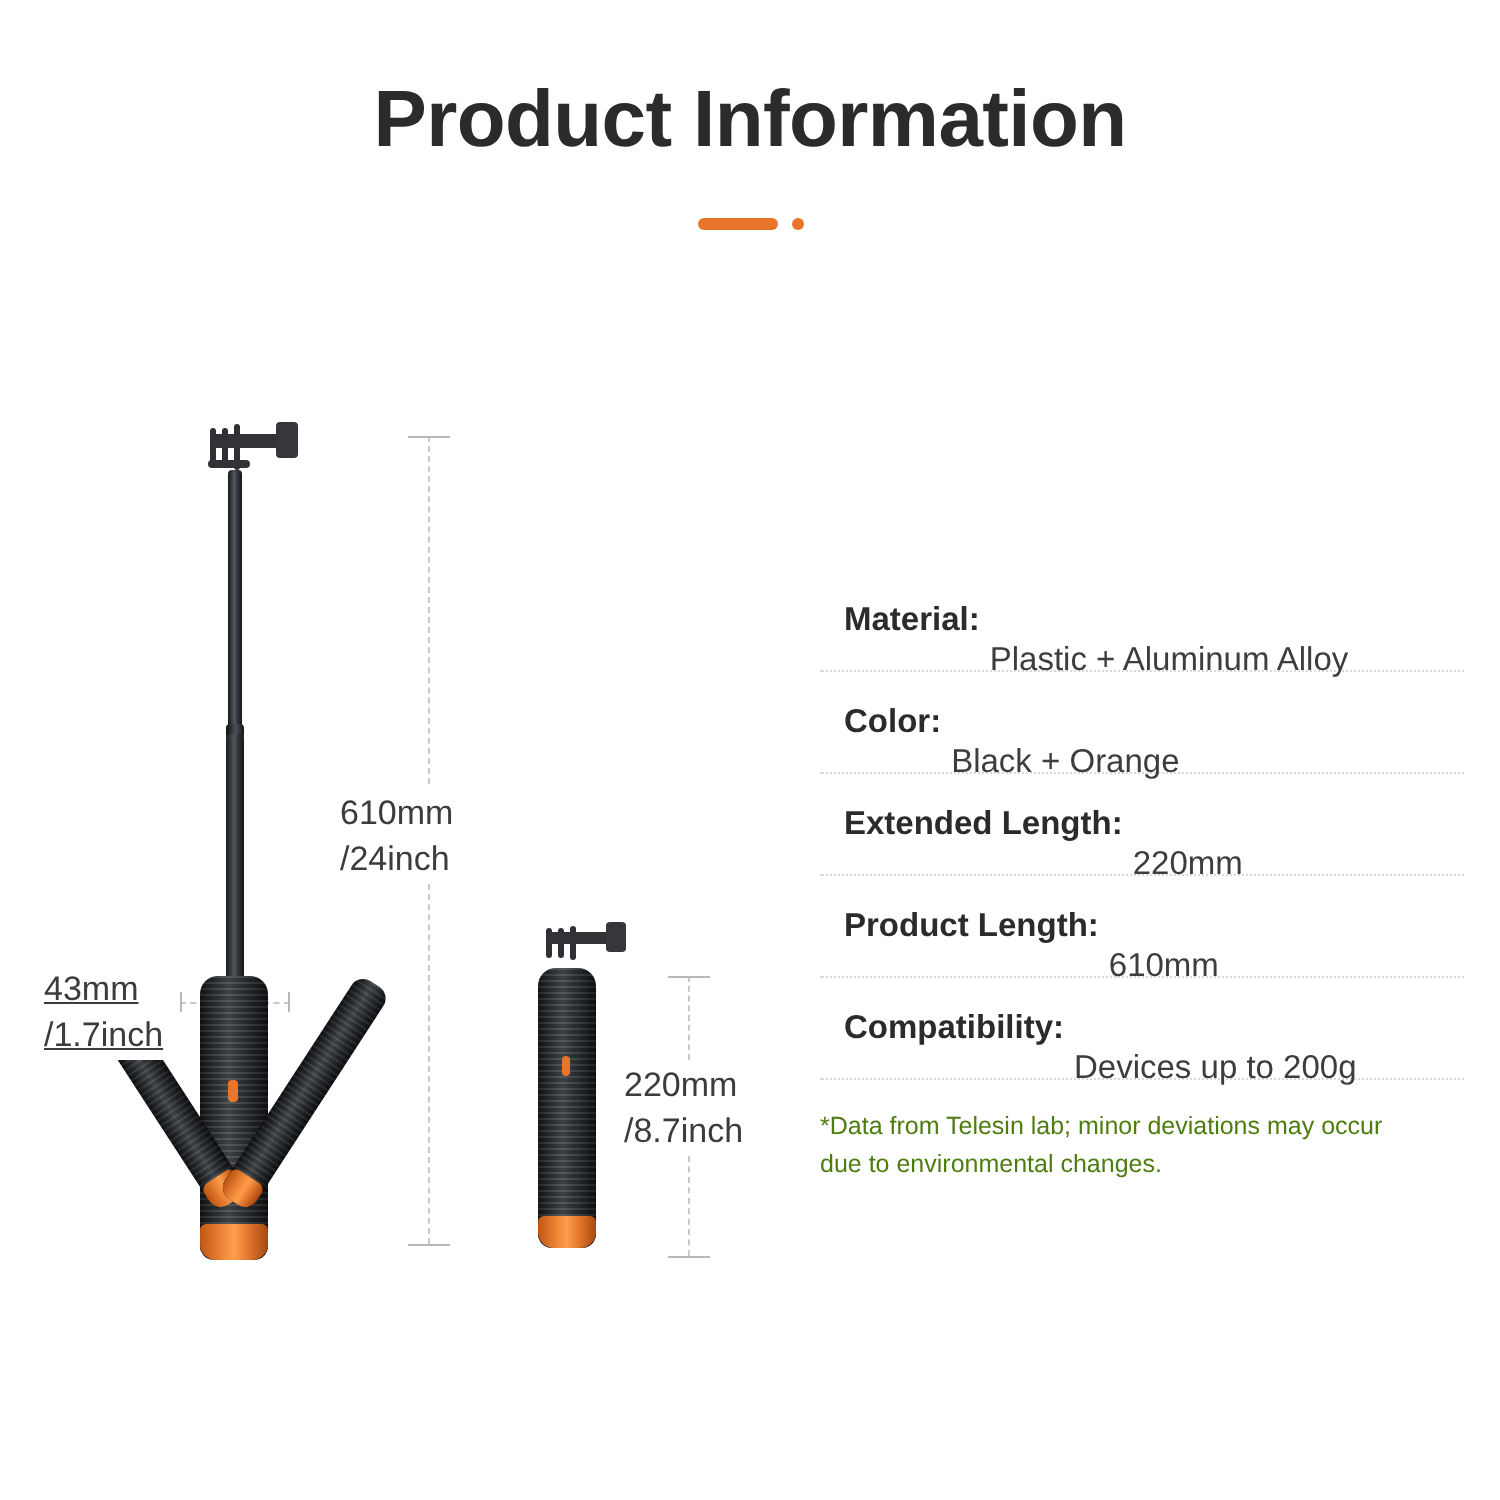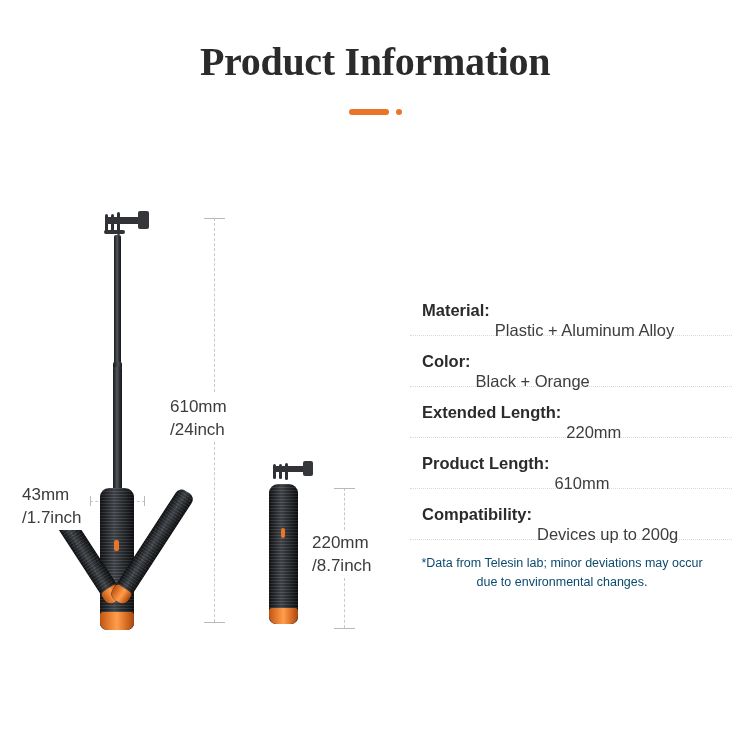--- a/index.html
+++ b/index.html
@@ -24,21 +24,20 @@
   }
   #page-title {
     position: absolute;
     top: 38px; left: 0;
     width: 750px;
     text-align: center;
     font-size: 40px;
     font-weight: bold;
     color: #2b2b2b;
     letter-spacing: -0.3px;
-    font-family: Liberation Serif, serif;
   }
   #divider {
     position: absolute;
     top: 107px; left: 0;
     width: 750px;
     height: 10px;
     display: flex;
     justify-content: center;
     align-items: center;
     gap: 7px;
@@ -236,23 +235,22 @@
     margin-left: 12px;
   }
   .spec-value {
     font-weight: normal;
     color: #3d3d3d;
     margin-top: 40px;
   }
   #spec-footnote {
     margin-top: 14px;
     font-size: 12.5px;
-    color: #0c4a6e;
+    color: #4d7c0f;
     line-height: 1.5;
-    text-align: center;
     padding-right: 18px;
   }
 </style>
 </head>
 <body>
 
 <div id="header">
   <div id="page-title">Product Information</div>
   <div id="divider">
     <span class="bar"></span>
@@ -380,21 +378,21 @@
 
 <div class="measure-v" style="left:214px; top:218px; height:174px;"></div>
 <div class="measure-v" style="left:214px; top:442px; height:180px;"></div>
 <div class="measure-cap-h" style="left:204px; top:218px; width:21px;"></div>
 <div class="measure-cap-h" style="left:204px; top:622px; width:21px;"></div>
 <div class="dim-label" style="left:170px; top:396px; text-align:left;">
   <div>610mm</div>
   <div>/24inch</div>
 </div>
 
-<div class="dim-label" style="left:22px; top:484px; text-align:left;">
+<div class="dim-label" style="left:22px; top:484px; text-align:left;text-decoration:underline;">
   <div>43mm</div>
   <div>/1.7inch</div>
 </div>
 
 <div class="measure-v" style="left:344px; top:488px; height:42px;"></div>
 <div class="measure-v" style="left:344px; top:578px; height:50px;"></div>
 <div class="measure-cap-h" style="left:334px; top:488px; width:21px;"></div>
 <div class="measure-cap-h" style="left:334px; top:628px; width:21px;"></div>
 <div class="dim-label" style="left:312px; top:532px; text-align:left;">
   <div>220mm</div>

